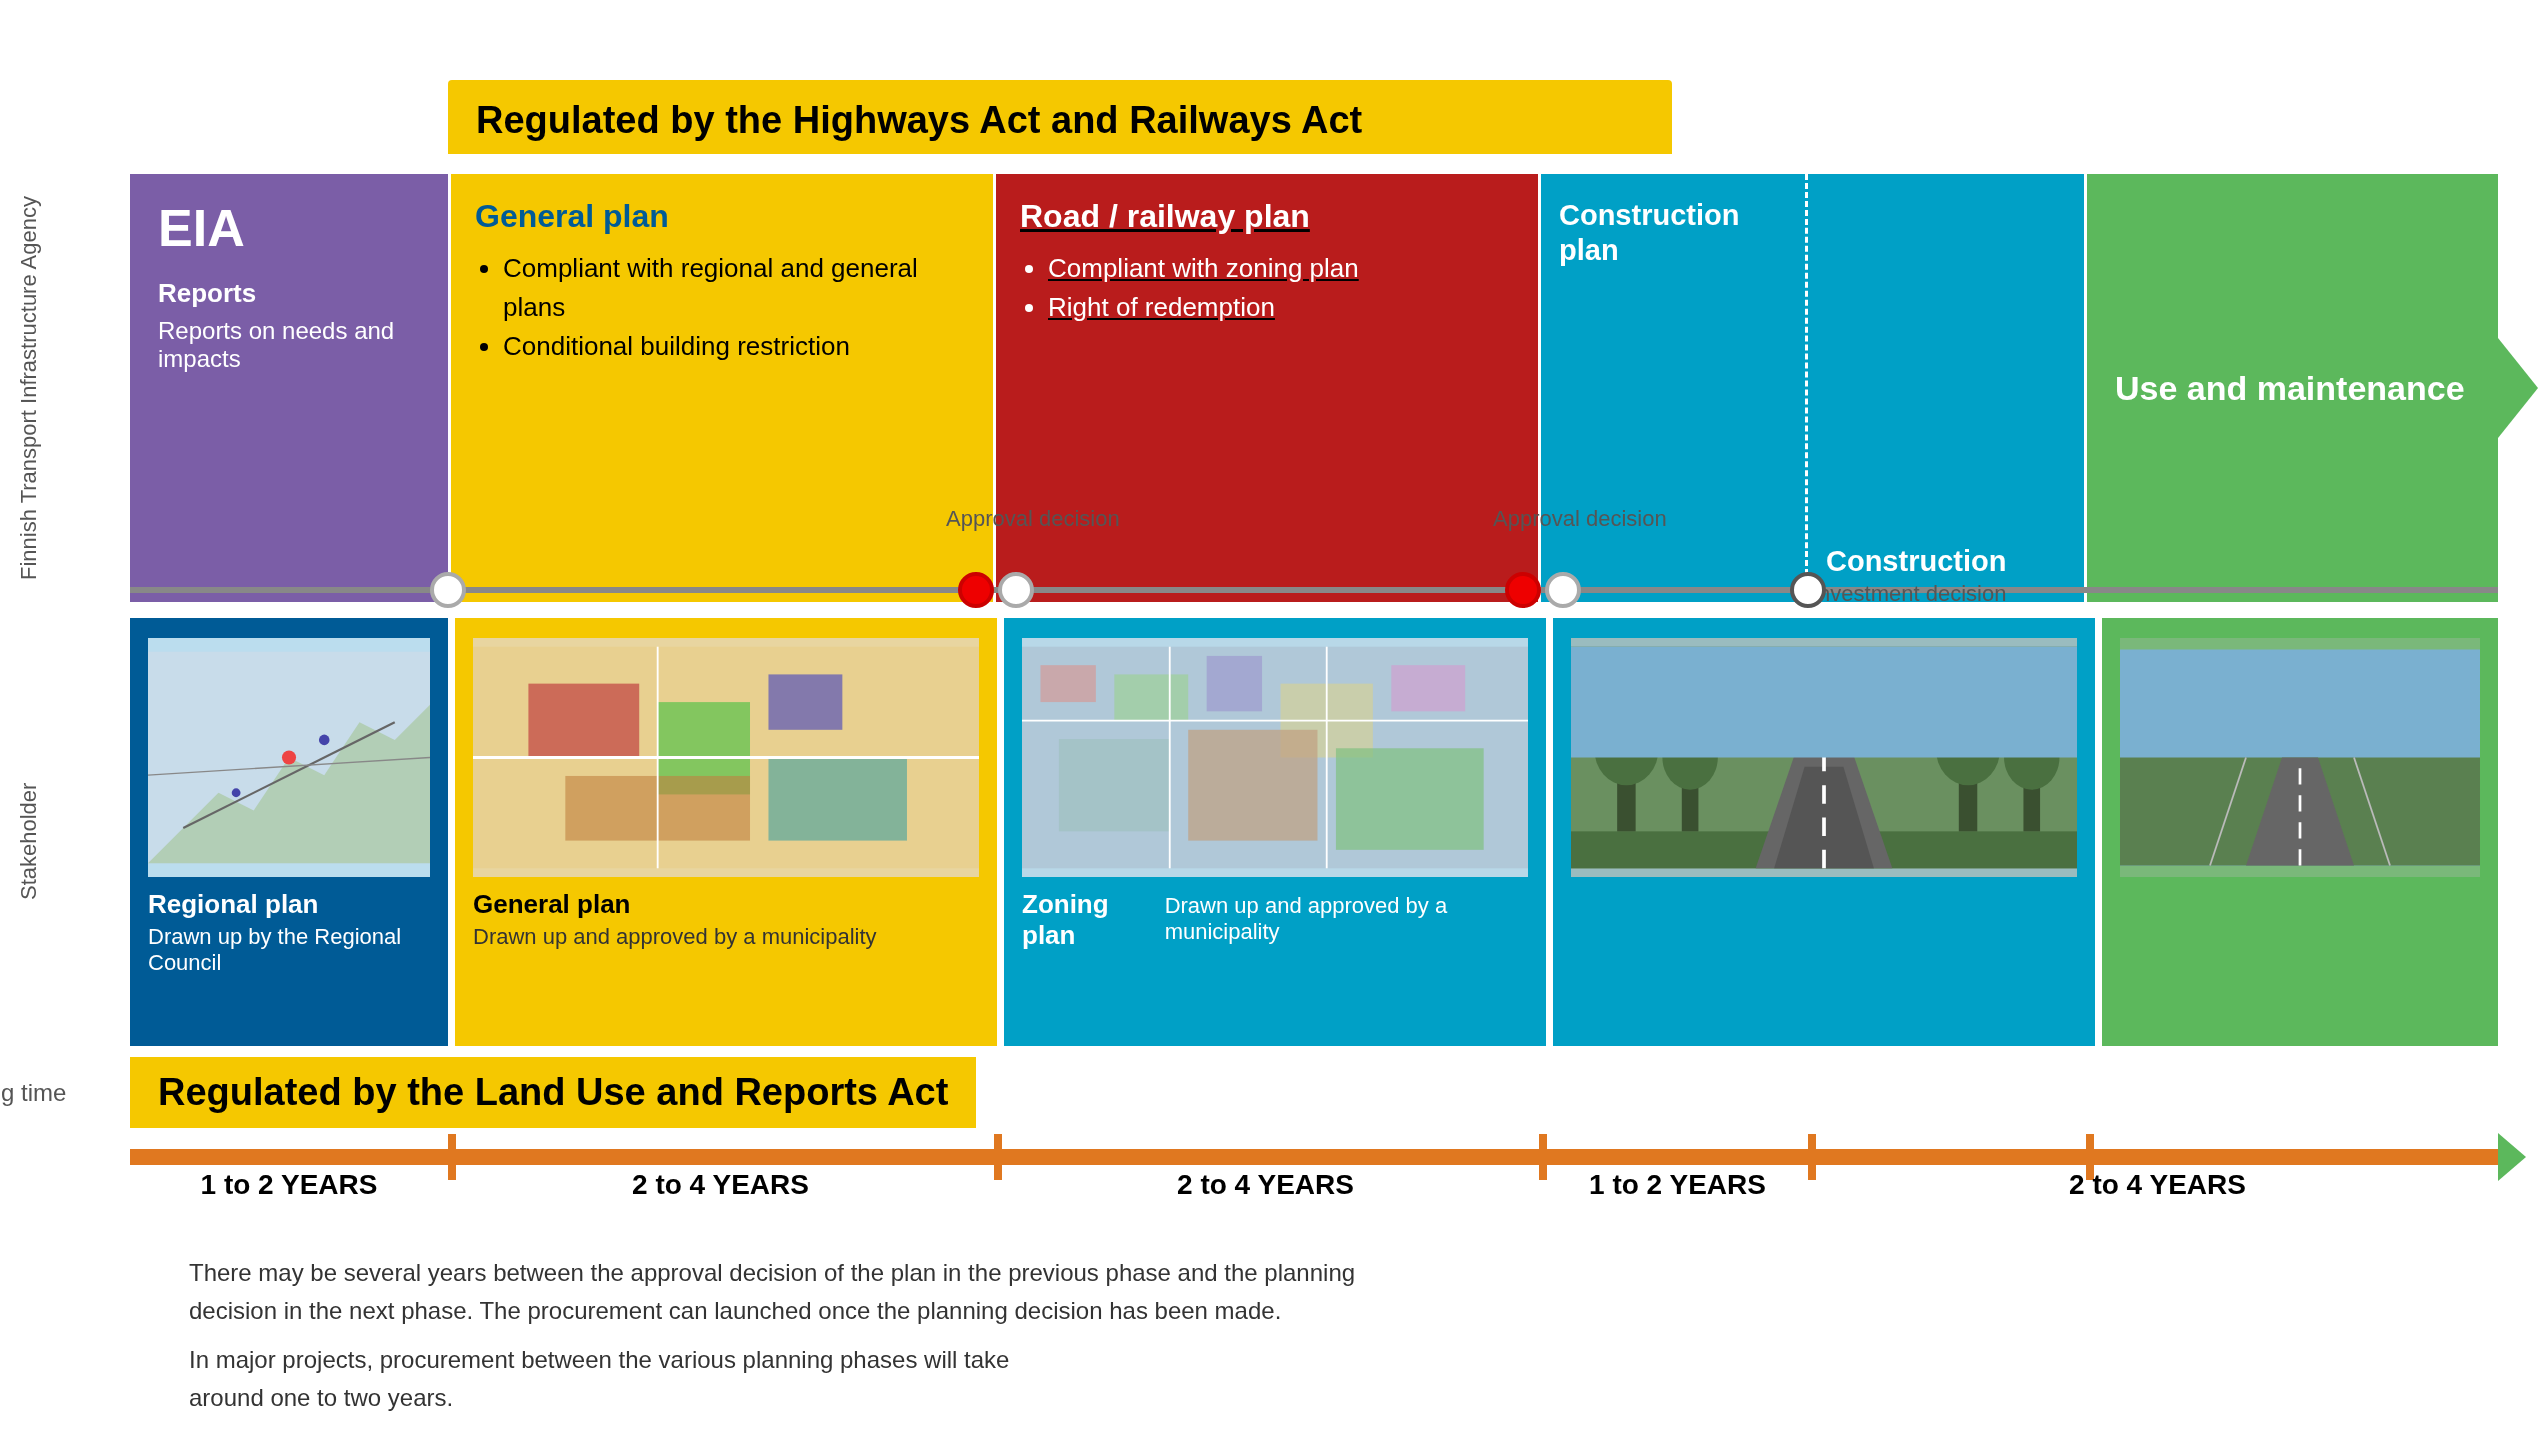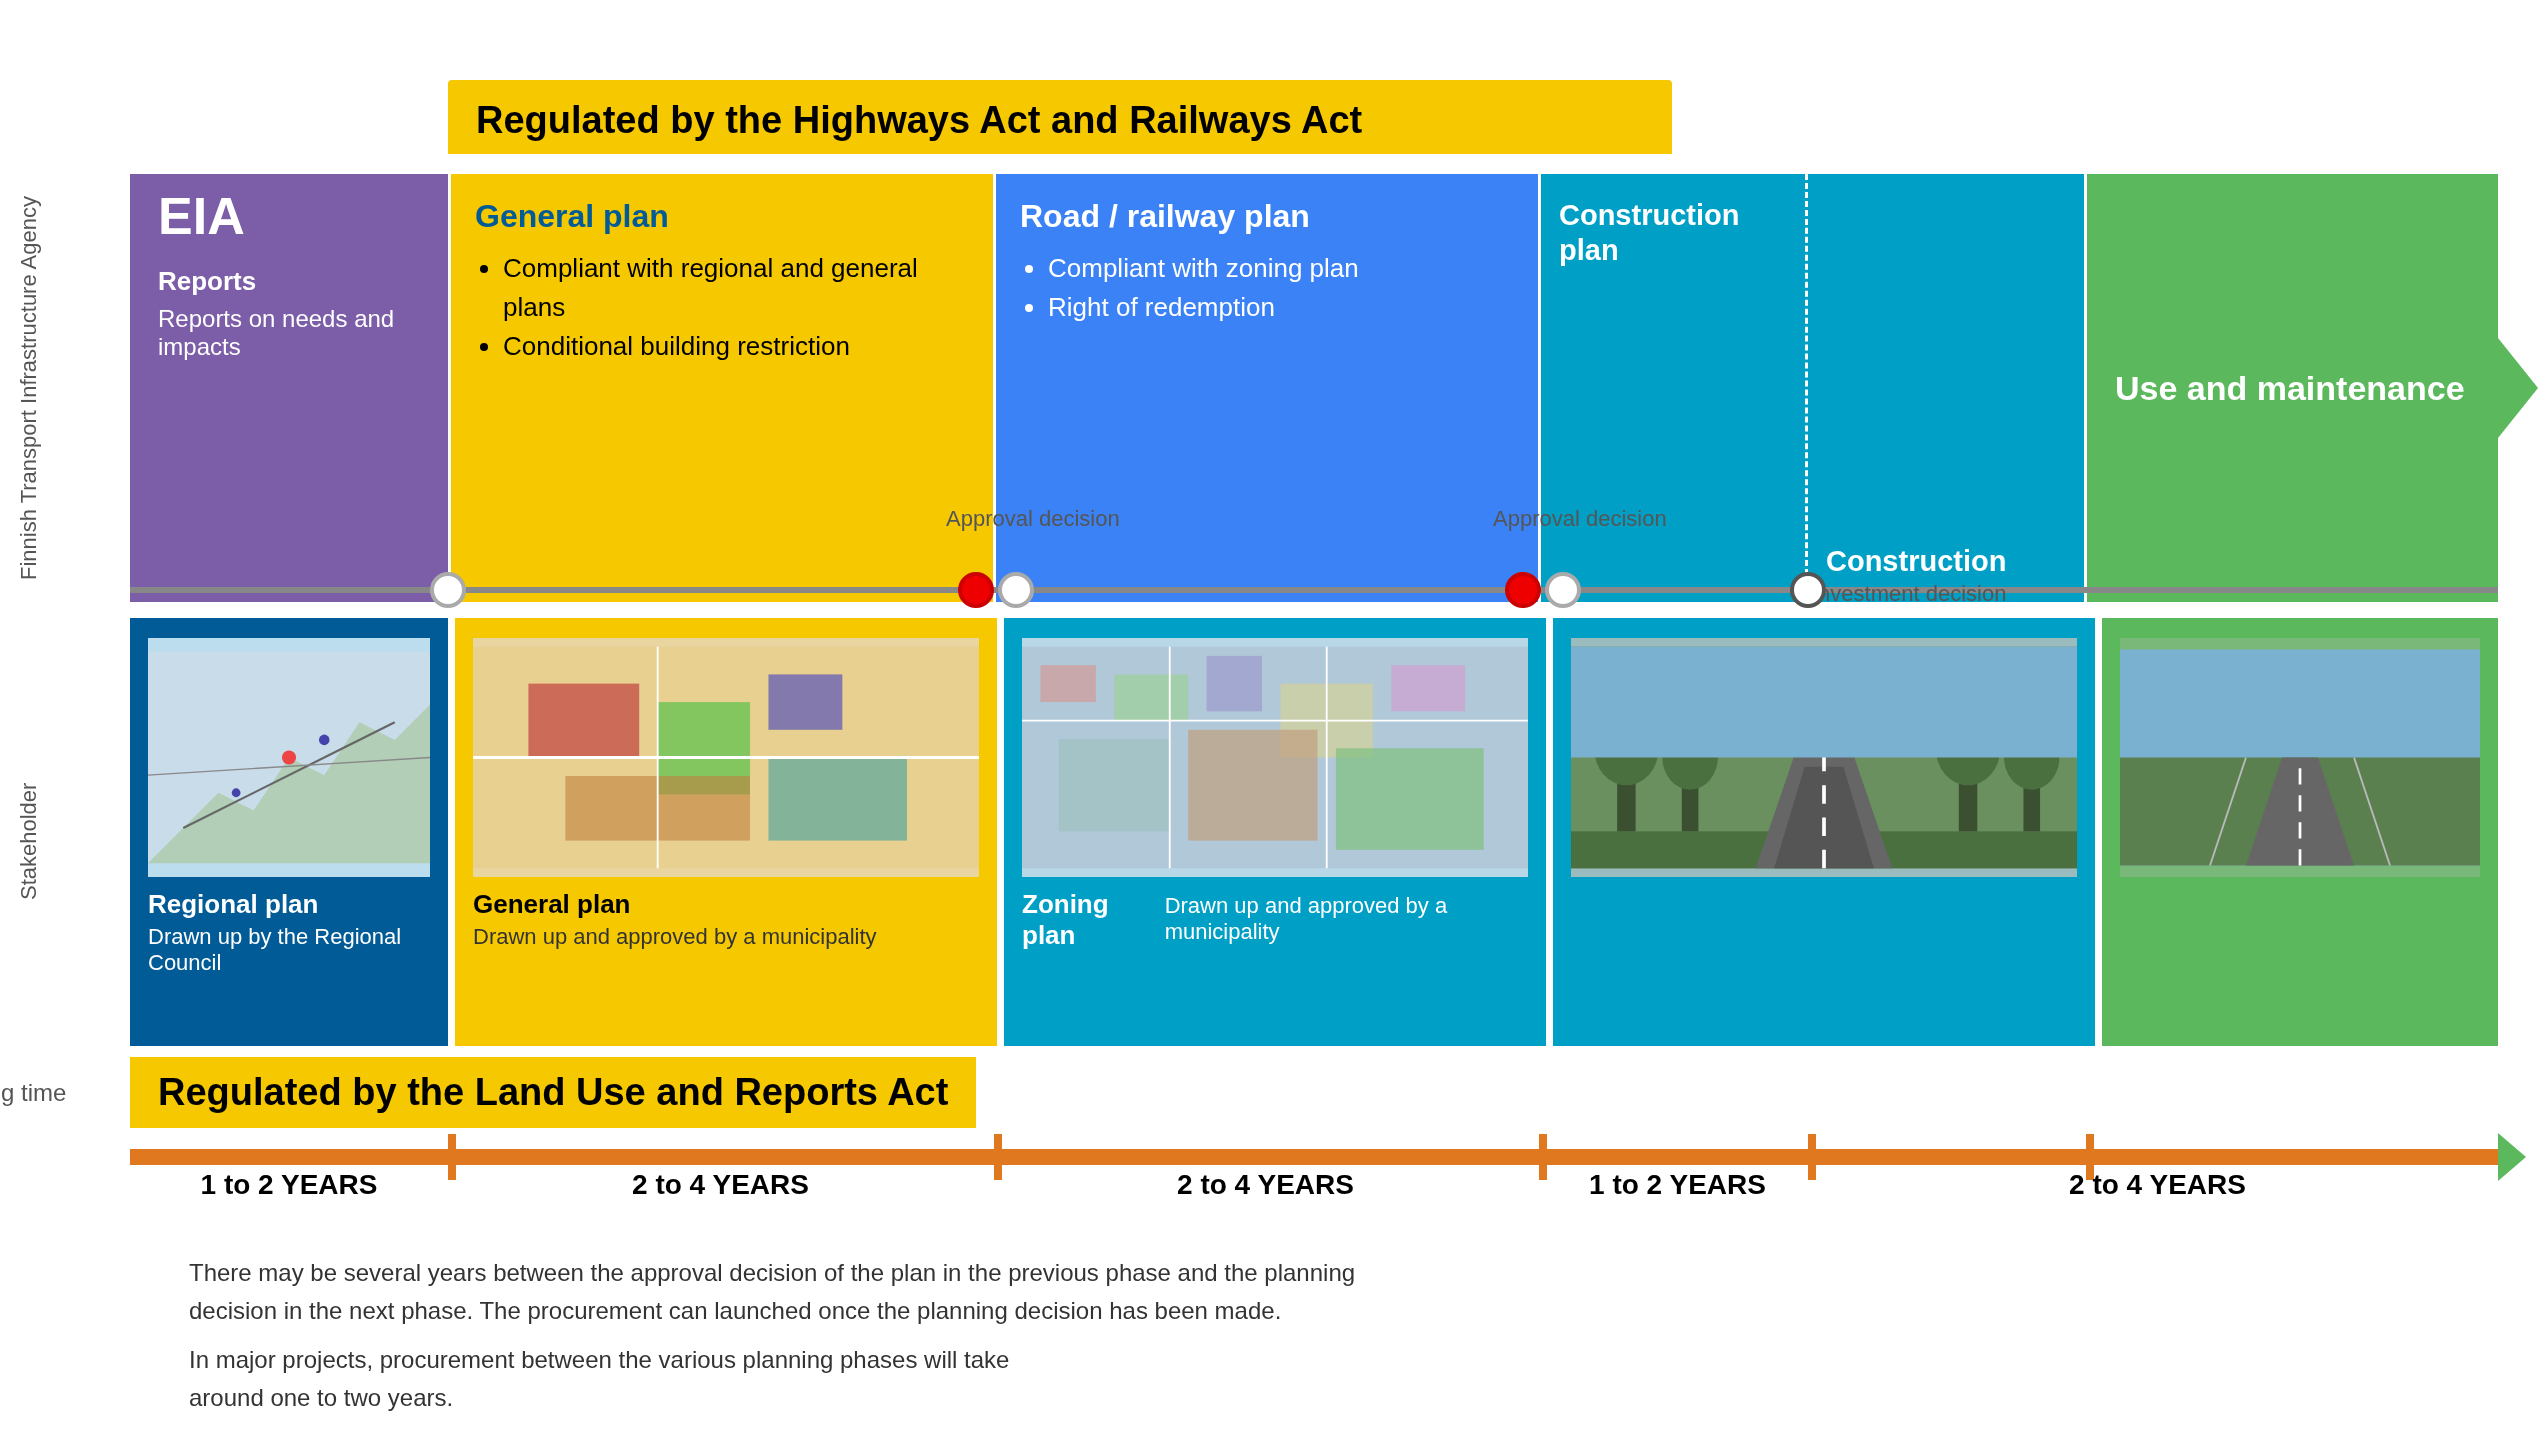--- a/index.html
+++ b/index.html
@@ -55,21 +55,21 @@
       width: 2368px;
       height: 428px;
       gap: 0;
     }
 
     
     .eia-box {
       width: 318px;
       background: #7b5ea7;
       color: white;
-      padding: 12px 28px;
+      padding: 24px 28px;
       display: flex;
       flex-direction: column;
       justify-content: flex-start;
       flex-shrink: 0;
     }
 
     .eia-title {
       font-size: 52px;
       font-weight: bold;
       margin-bottom: 20px;
@@ -107,26 +107,27 @@
       list-style: disc;
       padding-left: 28px;
       font-size: 26px;
       color: #000;
       line-height: 1.5;
     }
 
     
     .road-plan-box {
       width: 545px;
-      background: #3b82f6;
+      background: #b91c1c;
       padding: 24px 24px;
       display: flex;
       flex-direction: column;
       flex-shrink: 0;
       border-left: 3px solid #fff;
+      text-decoration: underline;
     }
 
     .road-plan-title {
       font-size: 32px;
       font-weight: bold;
       color: #fff;
       margin-bottom: 14px;
     }
 
     .road-plan-list {

